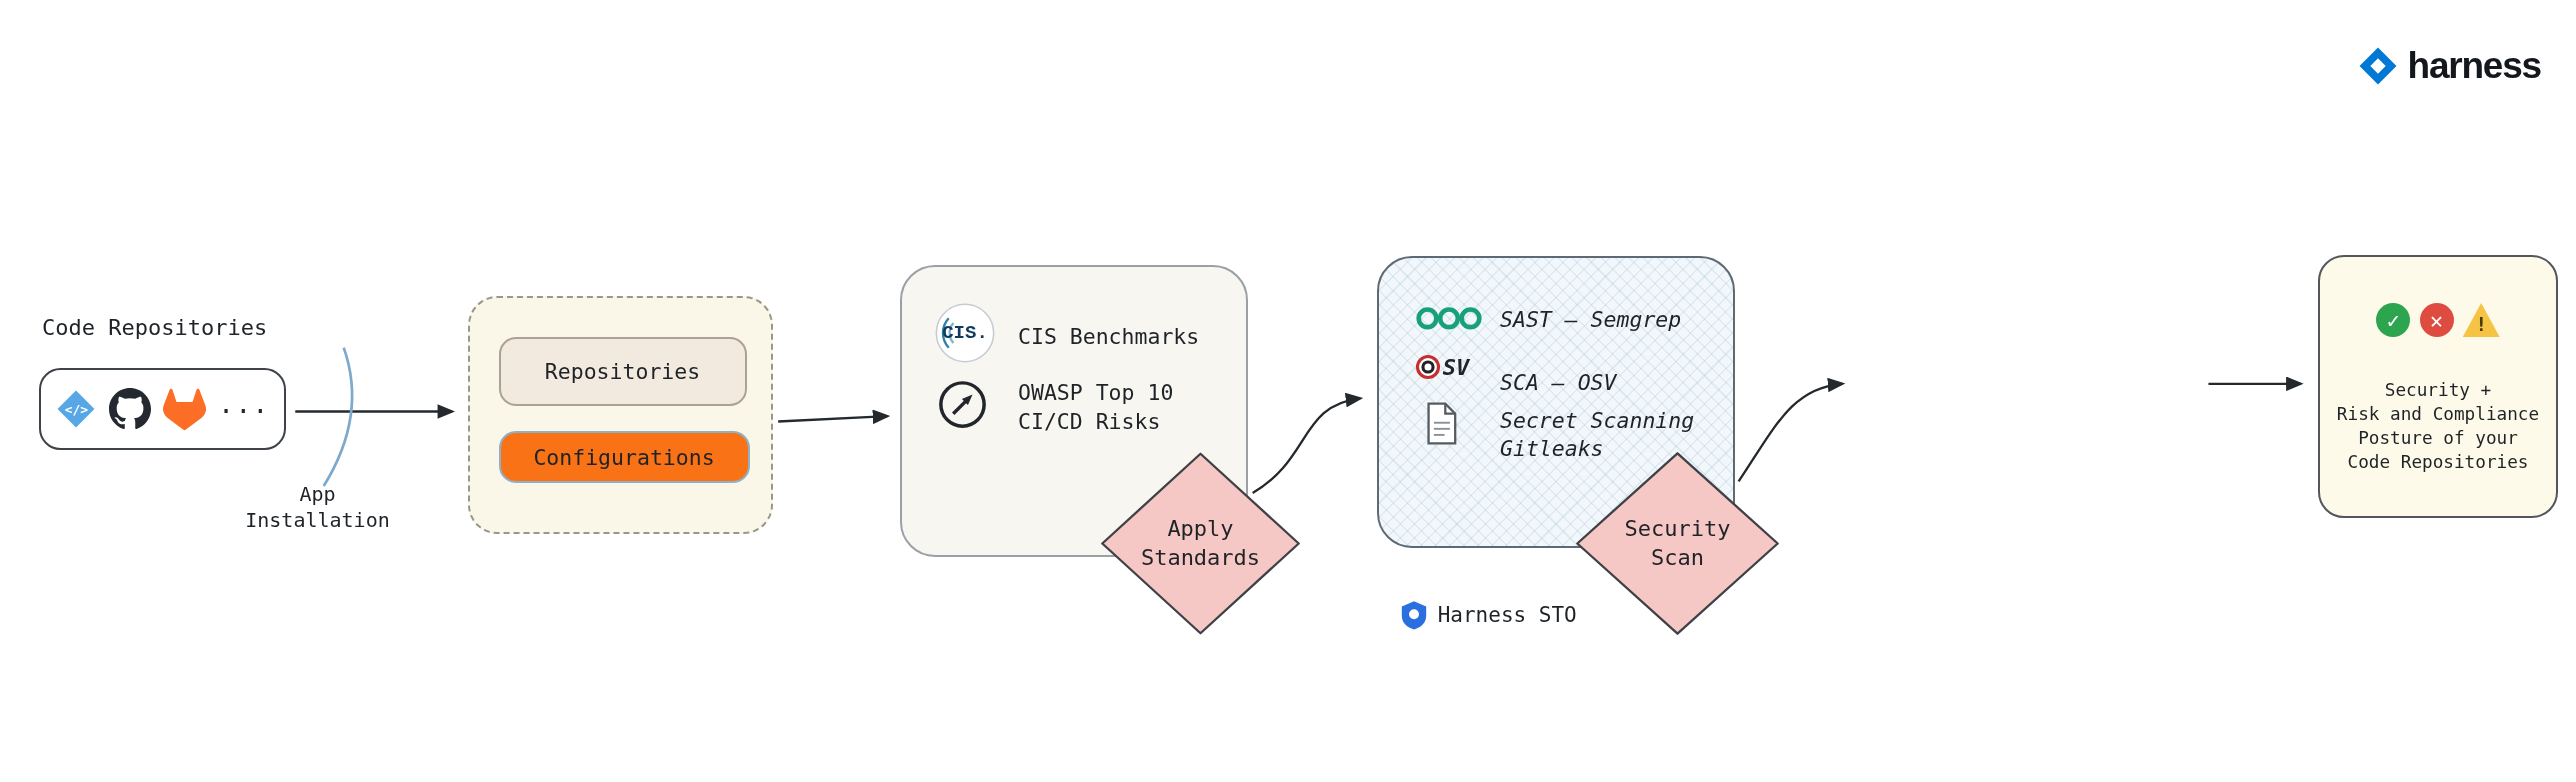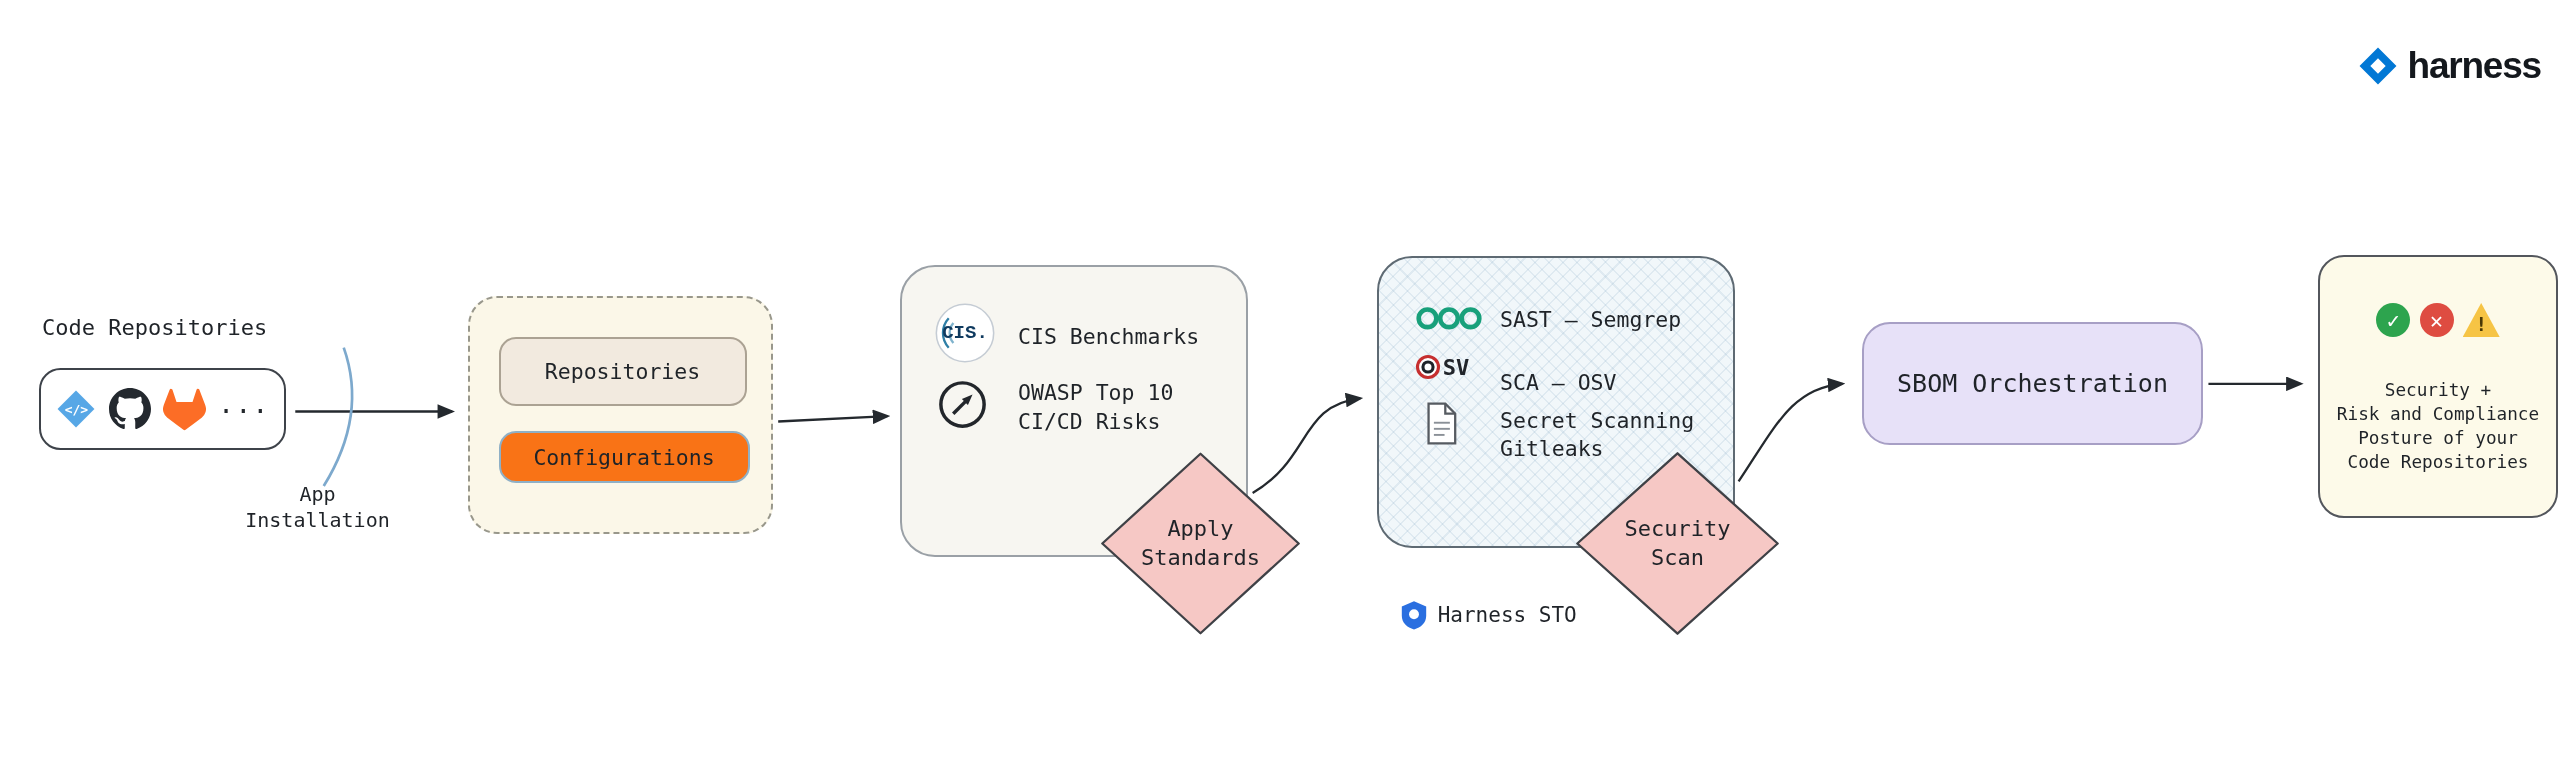--- a/index.html
+++ b/index.html
@@ -47,21 +47,21 @@
   .diamond{position:absolute;}
   #applyDiamond{left:1100px;top:451px;width:201px;height:185px;}
   #securityDiamond{left:1575px;top:451px;width:205px;height:185px;}
   .dLabel{position:absolute;inset:0;display:flex;align-items:center;justify-content:center;
           text-align:center;font-size:22px;line-height:28.5px;}
 
   
   #scannersBox{left:1377px;top:256px;width:358px;height:292px;border:2.3px solid #5e6a73;border-radius:35px;box-sizing:border-box;
                background-color:#f1f7fa;
                background-image:repeating-linear-gradient(45deg,rgba(120,160,190,.15) 0 1.5px,transparent 1.5px 10px),
-                                repeating-linear-gradient(-45deg,rgba(120,160,190,.15) 0 1.5px,transparent 1.5px 10px);}
+                                repeating-linear-gradient(-45deg,rgba(120,160,190,.15) 0 1.5px,transparent 1.5px 10px);font-style:italic;}
   #semgrepIcon{position:absolute;left:37px;top:48px;}
   #sastLabel{position:absolute;left:121px;top:49px;font-size:21.5px;}
   #osvIcon{position:absolute;left:35px;top:95px;display:flex;align-items:center;gap:0.8px;}
   #osvText{font-size:22px;font-weight:bold;color:#20242a;}
   #scaLabel{position:absolute;left:121px;top:112px;font-size:21.5px;}
   #docIcon{position:absolute;left:45px;top:143px;}
   #secretLabel{position:absolute;left:121px;top:149px;font-size:21.5px;line-height:28px;}
   #stoCaption{left:1398px;top:564px;display:flex;align-items:center;gap:7.7px;margin-top:35px;}
   #stoLabel{font-size:21px;}
 
@@ -198,23 +198,20 @@
   </div>
 
   <div id="securityDiamond" class="diamond">
     <svg width="205" height="185" viewBox="0 0 266 240">
       <polygon points="133,3 263,120 133,237 3,120" fill="#f6c8c5" stroke="#3f4146" stroke-width="3" stroke-linejoin="round"></polygon>
     </svg>
     <div class="dLabel ml">Security
 Scan</div>
   </div>
 
-  <div id="sbomBox" class="abs">
-    <span>SBOM Orchestration</span>
-  </div>
 
   <div id="postureBox" class="abs">
     <div id="statusRow">
       <div id="checkIcon" class="statusCircle">✓</div>
       <div id="errorIcon" class="statusCircle">✕</div>
       <div id="warnIcon">!</div>
     </div>
     <div id="postureLabel" class="ml">Security +
 Risk and Compliance
 Posture of your

